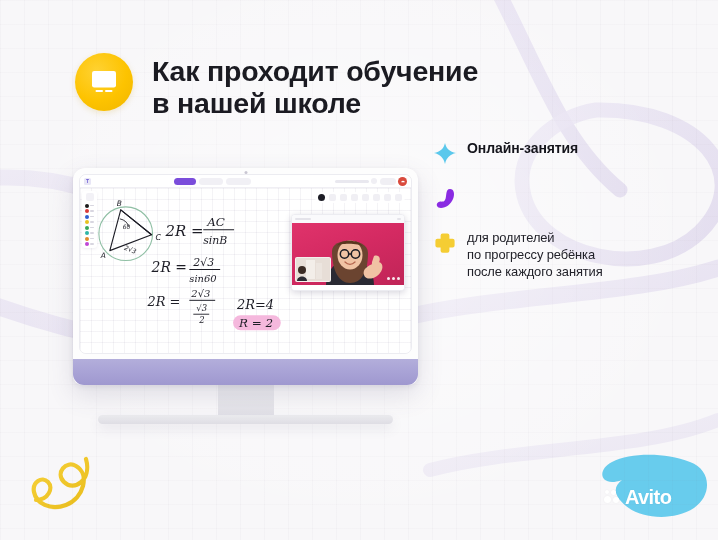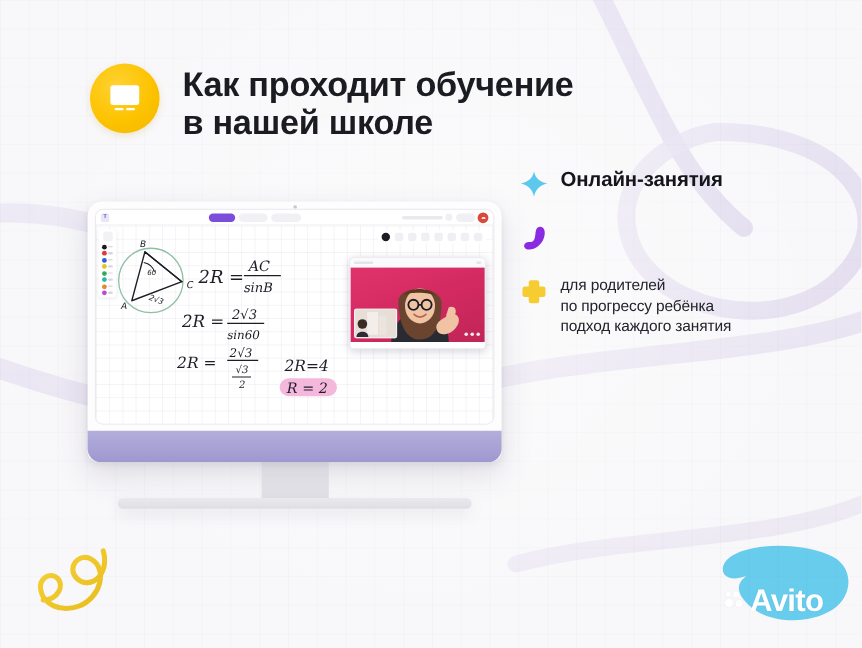--- a/index.html
+++ b/index.html
@@ -131,28 +131,28 @@
   }
   .vdots{position:absolute;right:4px;bottom:5px;display:flex;gap:2px;}
   .vdots i{width:3px;height:3px;border-radius:50%;background:rgba(255,255,255,.9);display:block;}
   .vid-foot{height:5px;background:#fff;}
 
   
   .features{position:absolute;left:432px;top:140px;width:272px;}
   .feat{display:flex;gap:10px;margin-bottom:17px;}
   .feat-ic{flex:0 0 auto;width:25px;height:26px;display:flex;align-items:flex-start;justify-content:center;padding-top:2px;}
   .feat-txt{flex:1 1 auto;}
-  .feat-h{font-size:17px;font-weight:bold;color:#15151c;line-height:1.22;margin:0 0 1px 0;white-space:pre-line;letter-spacing:-.1px;}
+  .feat-h{font-size:14px;font-weight:bold;color:#15151c;line-height:1.22;margin:0 0 1px 0;white-space:pre-line;letter-spacing:-.1px;}
   .feat-b{font-size:12.9px;color:#22222a;line-height:1.305;white-space:pre-line;letter-spacing:-.1px;}
 
   
   .wm{position:absolute;left:604px;top:487px;display:flex;align-items:center;gap:4px;}
   .wm-dots{position:relative;width:17px;height:16px;}
   .wm-dots i{position:absolute;border-radius:50%;background:#fff;display:block;box-shadow:0 0 2px rgba(0,0,0,.06);}
-  .wm-text{font-size:26px;font-weight:bold;color:#fff;letter-spacing:-.6px;line-height:1;text-shadow:0 0 2px rgba(0,0,0,.05);}
+  .wm-text{font-size:20px;font-weight:bold;color:#fff;letter-spacing:-.6px;line-height:1;text-shadow:0 0 2px rgba(0,0,0,.05);}
 </style>
 </head>
 <body>
 
 <div id="stage">
 
   <svg class="bg-svg" viewBox="0 0 718 540">
     <defs>
       <linearGradient id="rib" x1="0" y1="0" x2="1" y2="1">
         <stop offset="0%" stop-color="#e9e4f3"></stop>
@@ -377,21 +377,21 @@
 
     <div class="feat">
       <div class="feat-ic">
         <svg width="22" height="22" viewBox="0 0 22 22">
           <path d="M8.6,1.6 h4.8 a2,2 0 0 1 2,2 v3.2 h3.2 a2,2 0 0 1 2,2 v4.8 a2,2 0 0 1 -2,2 h-3.2 v3.2 a2,2 0 0 1 -2,2 h-4.8 a2,2 0 0 1 -2,-2 v-3.2 h-3.2 a2,2 0 0 1 -2,-2 v-4.8 a2,2 0 0 1 2,-2 h3.2 v-3.2 a2,2 0 0 1 2,-2 Z" fill="#f5cd33"></path>
         </svg>
       </div>
       <div class="feat-txt">
         <div class="feat-b">для родителей
 по прогрессу ребёнка
-подход каждого занятия</div>
+после каждого занятия</div>
       </div>
     </div>
 
   </div>
 
   <div class="wm">
     <div class="wm-dots">
       <i style="left:0;top:7px;width:7px;height:7px;"></i>
       <i style="left:7px;top:1px;width:5px;height:5px;"></i>
       <i style="left:1px;top:1px;width:4px;height:4px;"></i>

